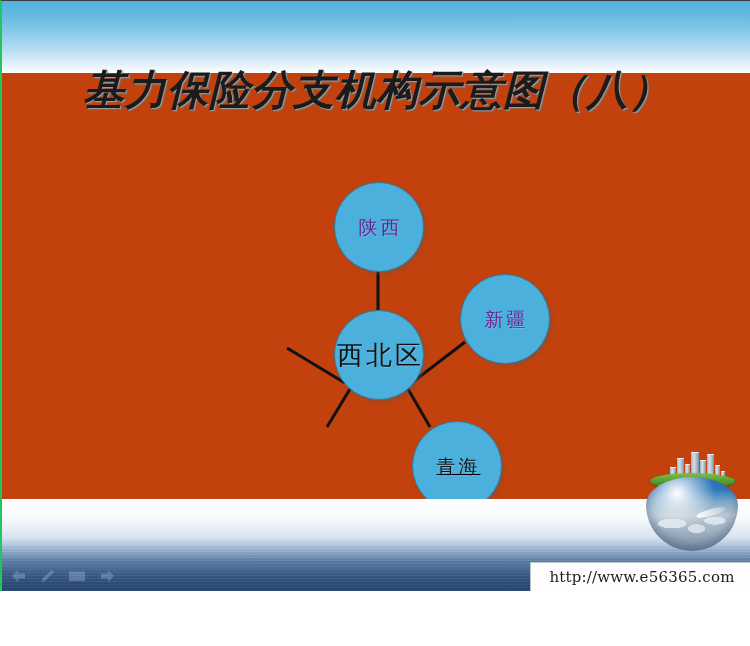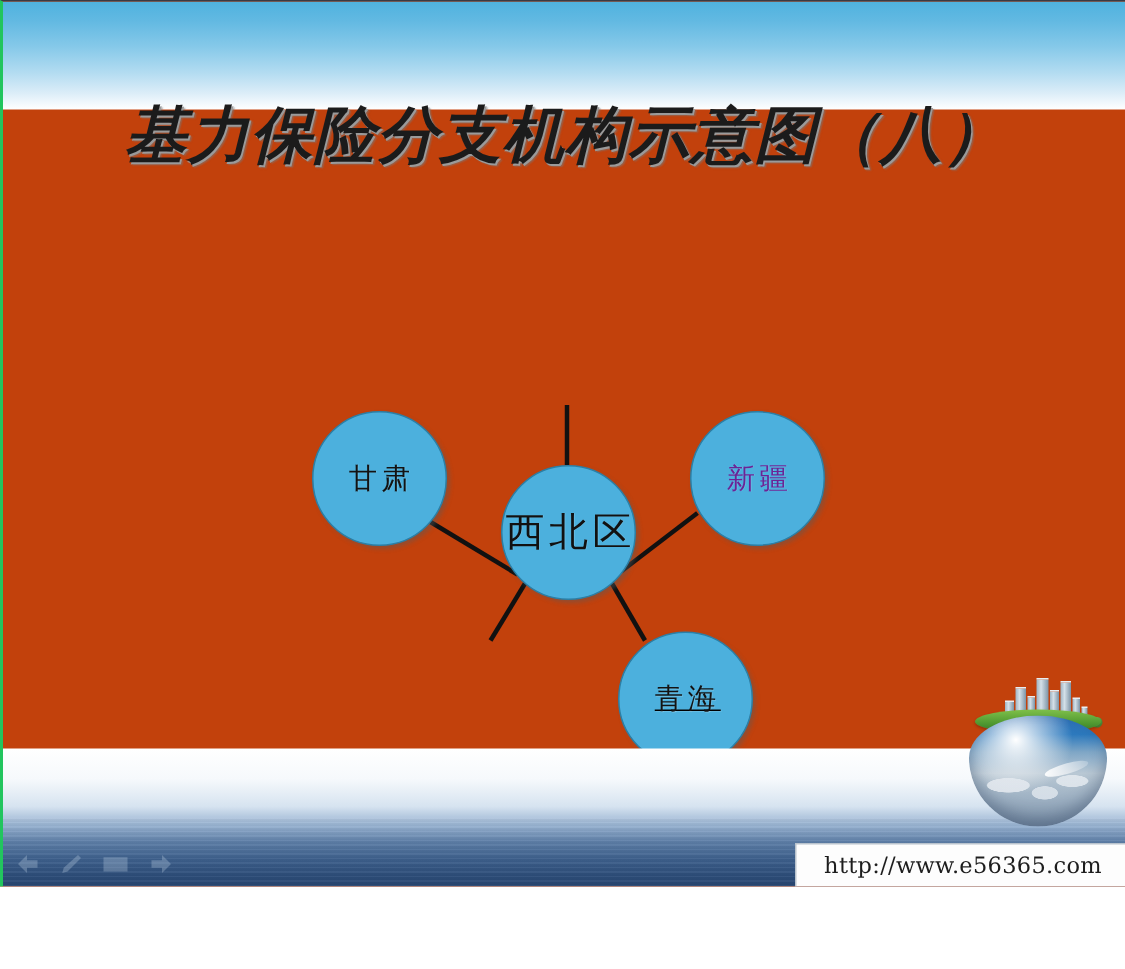--- a/index.html
+++ b/index.html
@@ -250,24 +250,24 @@
 
   <div class="diagram">
     <svg class="links" width="750" height="646">
       <line x1="376" y1="309" x2="376" y2="269" stroke="#111111" stroke-width="3"></line>
       <line x1="343" y1="382" x2="285" y2="347" stroke="#111111" stroke-width="3"></line>
       <line x1="412" y1="380" x2="463" y2="341" stroke="#111111" stroke-width="3"></line>
       <line x1="348" y1="388" x2="325" y2="426" stroke="#111111" stroke-width="3"></line>
       <line x1="406" y1="388" x2="428" y2="426" stroke="#111111" stroke-width="3"></line>
     </svg>
 
-
-    <div class="node" style="left:206px; top:273px; width:88px; height:88px;">
-      <span class="lbl black">甘肃</span>
-    </div>
+    <div class="node" style="left:332px; top:181px; width:88px; height:88px;">
+      <span class="lbl purple">陕西</span>
+    </div>
+
 
     <div class="node" style="left:458px; top:273px; width:88px; height:88px;align-items:center;">
       <span class="lbl purple">新疆</span>
     </div>
 
     <div class="node center" style="left:332px; top:309px; width:88px; height:88px;">
       <span class="lbl black">西北区</span>
     </div>
 
 

